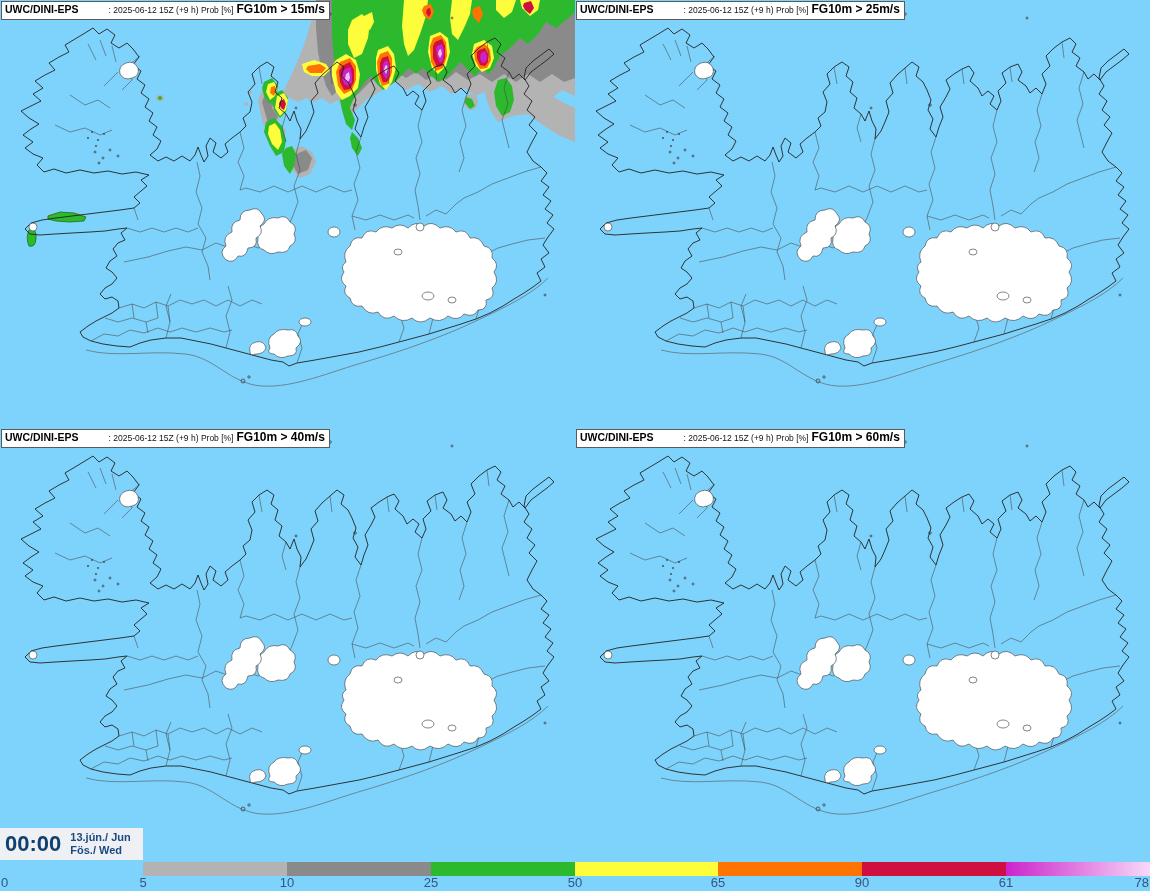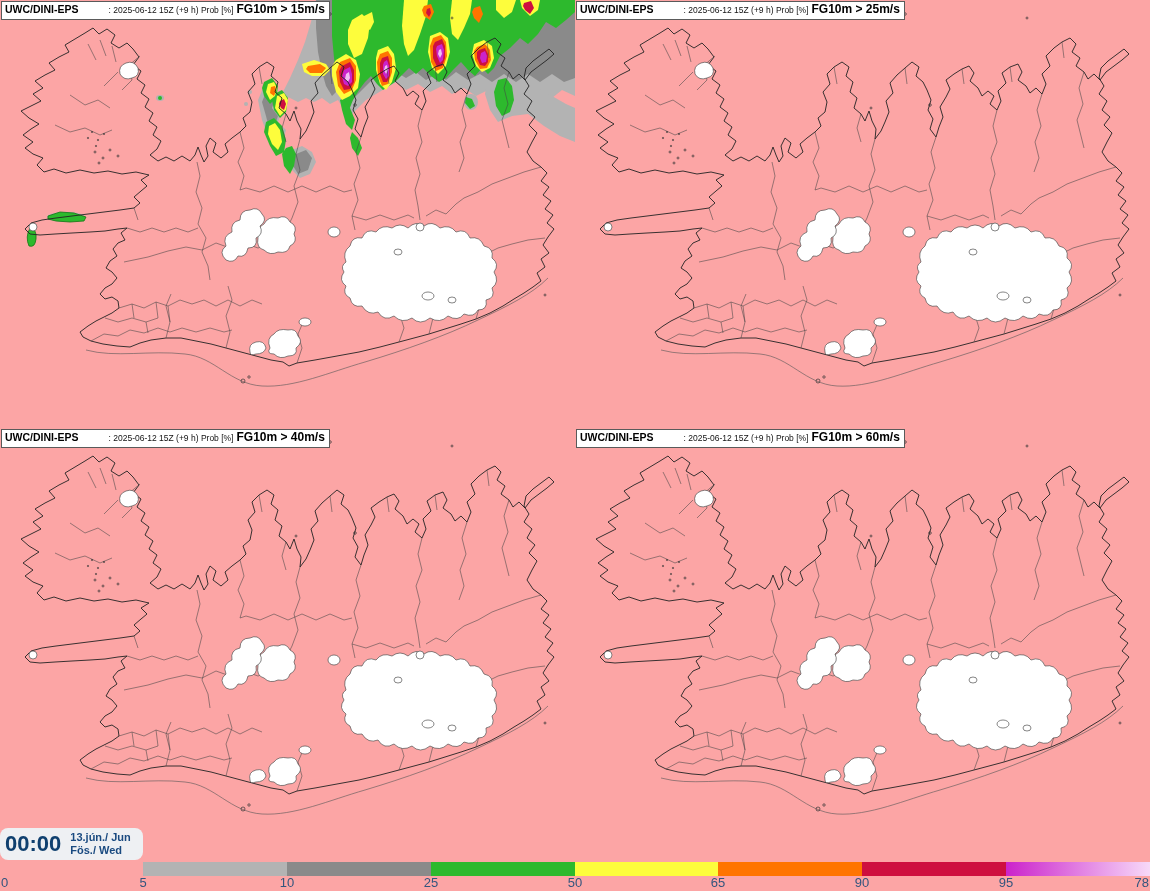--- a/index.html
+++ b/index.html
@@ -1,29 +1,29 @@
 <!DOCTYPE html>
 <html><head>
 <meta charset="utf-8">
 <style>
   html,body{margin:0;padding:0;background:#fff;}
-  #app{position:relative;width:1150px;height:891px;background:#fca5a5;overflow:hidden;
+  #app{position:relative;width:1150px;height:891px;background:#7dd3fc;overflow:hidden;
        font-family:"Liberation Sans",sans-serif;}
   .panel{position:absolute;width:575px;height:428px;}
   #p1{left:0;top:0}#p2{left:575px;top:0}#p3{left:0;top:428px}#p4{left:575px;top:428px}
   .panel svg{position:absolute;left:0;top:0;}
   .titlebox{position:absolute;left:1px;top:1px;background:#ffffff;border:1px solid #5a5a5a;
             padding:1px 4px 2px 3px;white-space:nowrap;display:flex;align-items:baseline;gap:3px;
             line-height:13px;z-index:5;}
   .tb-model{font-weight:bold;font-size:10.5px;color:#000;}
   .tb-run{font-size:8.5px;color:#111;margin-left:27px;}
   .tb-param{font-weight:bold;font-size:12px;color:#000;}
 
   .stamp{position:absolute;left:0;top:828px;width:143px;height:32px;background:#eef0f3;
-         display:flex;align-items:center;gap:9px;padding-left:5px;box-sizing:border-box;z-index:6;border-radius:8px;}
+         display:flex;align-items:center;gap:9px;padding-left:5px;box-sizing:border-box;z-index:6;}
   .stamp-time{font-size:22px;font-weight:bold;color:#10406f;}
   .stamp-dates{font-size:11px;font-weight:bold;color:#1a4a80;line-height:1.2;}
 
   .cbar{position:absolute;left:143px;top:862px;width:1007px;height:14px;display:flex;z-index:6;}
   .cb-seg{flex:1;height:100%;}
   .cbl{position:absolute;top:875px;font-size:13px;color:#33557e;z-index:6;}
   .cbl-mid{transform:translateX(-50%);}
   #cbl0{left:1px}#cbl1{left:143px}#cbl2{left:287px}#cbl3{left:431px}#cbl4{left:575px}
   #cbl5{left:718px}#cbl6{left:862px}#cbl7{left:1006px}#cbl8{right:1px}
   .mapline{fill:none;stroke:#222;stroke-width:0.9;stroke-linejoin:round;}
@@ -225,16 +225,16 @@
     <div class="cb-seg" style="background: rgb(206, 15, 63);"></div>
     <div class="cb-seg" style="background: linear-gradient(to right, rgb(203, 35, 203), rgb(247, 217, 248));"></div>
   </div>
   <span class="cbl" id="cbl0">0</span>
   <span class="cbl cbl-mid" id="cbl1">5</span>
   <span class="cbl cbl-mid" id="cbl2">10</span>
   <span class="cbl cbl-mid" id="cbl3">25</span>
   <span class="cbl cbl-mid" id="cbl4">50</span>
   <span class="cbl cbl-mid" id="cbl5">65</span>
   <span class="cbl cbl-mid" id="cbl6">90</span>
-  <span class="cbl cbl-mid" id="cbl7">95</span>
+  <span class="cbl cbl-mid" id="cbl7">61</span>
   <span class="cbl" id="cbl8">78</span>
 
 </div>
 
 </body></html>

